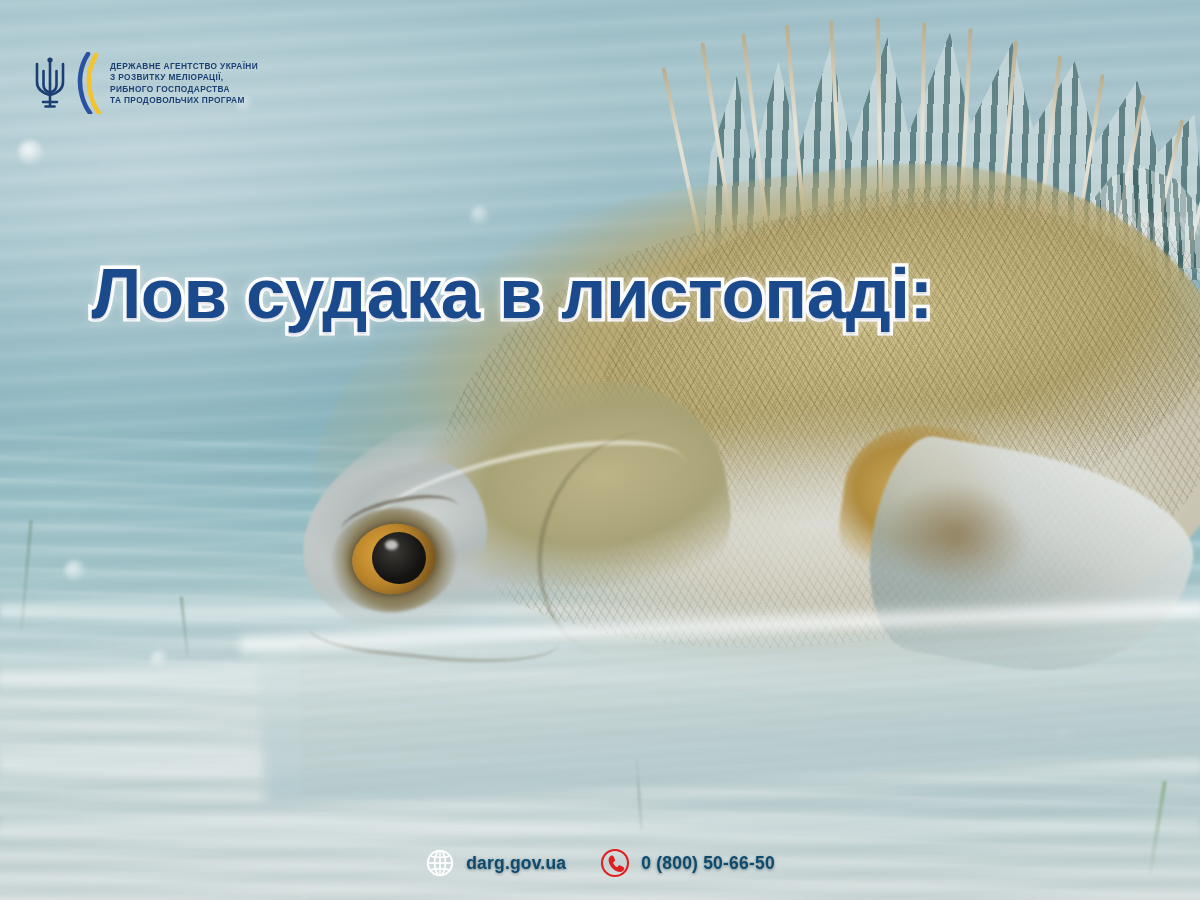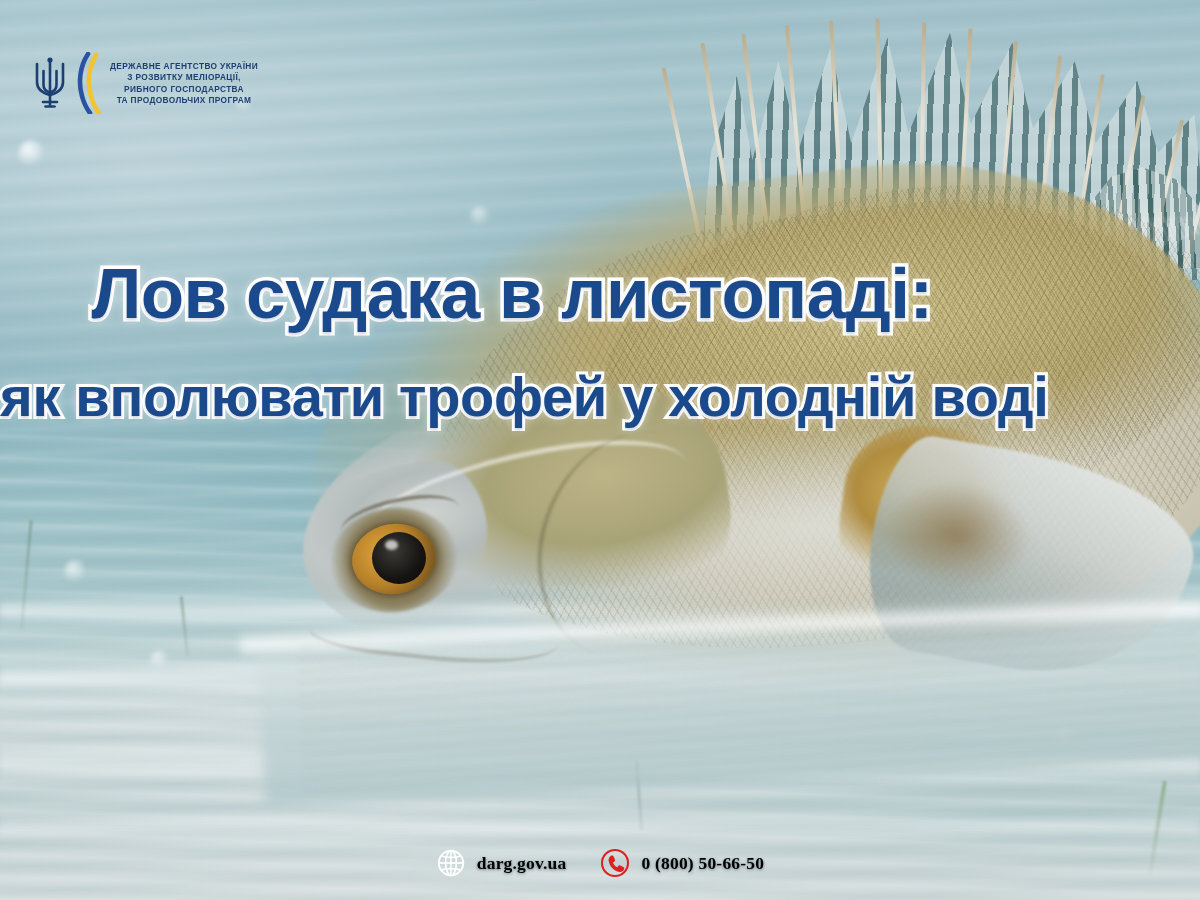--- a/index.html
+++ b/index.html
@@ -323,21 +323,20 @@
     margin-left:-2px;
   }
   .logo-line{
     font-size:8.3px;
     font-weight:700;
     letter-spacing:.38px;
     color:#1b3f73;
     line-height:10.5px;
     white-space:nowrap;
     text-transform:uppercase;
-    text-align:center;
   }
 
   
   .headline{
     position:absolute; left:0; top:258px; width:1024px;
     text-align:center;
     pointer-events:none;
   }
   .title-main{
     font-size:71px;
@@ -368,25 +367,24 @@
     position:absolute; left:0; bottom:22px; width:1200px;
     display:flex; align-items:center; justify-content:center;
     gap:34px;
   }
   .contact{
     display:flex; align-items:center; gap:11px;
   }
   .contact-label{
     font-size:17.5px;
     font-weight:700;
-    color:#000000;
+    color:#0c4a6e;
     letter-spacing:.2px;
     text-shadow:0 1px 3px rgba(40,60,70,.55);
     white-space:nowrap;
-    font-family:Liberation Serif, serif;
   }
   .ico{ width:30px; height:30px; flex:0 0 auto; display:block; }
 </style>
 </head>
 <body>
 
 <div class="poster">
 
   <div class="water-base"></div>
   <div class="water-tint"></div>
@@ -485,21 +483,20 @@
     <div class="logo-text">
       <div class="logo-line">ДЕРЖАВНЕ АГЕНТСТВО УКРАЇНИ</div>
       <div class="logo-line">З РОЗВИТКУ МЕЛІОРАЦІЇ,</div>
       <div class="logo-line">РИБНОГО ГОСПОДАРСТВА</div>
       <div class="logo-line">ТА ПРОДОВОЛЬЧИХ ПРОГРАМ</div>
     </div>
   </div>
 
   <div class="headline">
     <div class="title-main">Лов судака в листопаді:</div>
-    <div class="title-sub">як вполювати трофей у холодній воді</div>
   </div>
 
   <div class="footer">
 
     <div class="contact">
       <svg class="ico" viewBox="0 0 30 30">
         <circle cx="15" cy="15" r="12.2" fill="none" stroke="#ffffff" stroke-width="2"></circle>
         <ellipse cx="15" cy="15" rx="5.4" ry="12.2" fill="none" stroke="#ffffff" stroke-width="1.7"></ellipse>
         <line x1="2.8" y1="15" x2="27.2" y2="15" stroke="#ffffff" stroke-width="1.7"></line>
         <path d="M5.3 7.6 C9 10 21 10 24.7 7.6" fill="none" stroke="#ffffff" stroke-width="1.6"></path>

